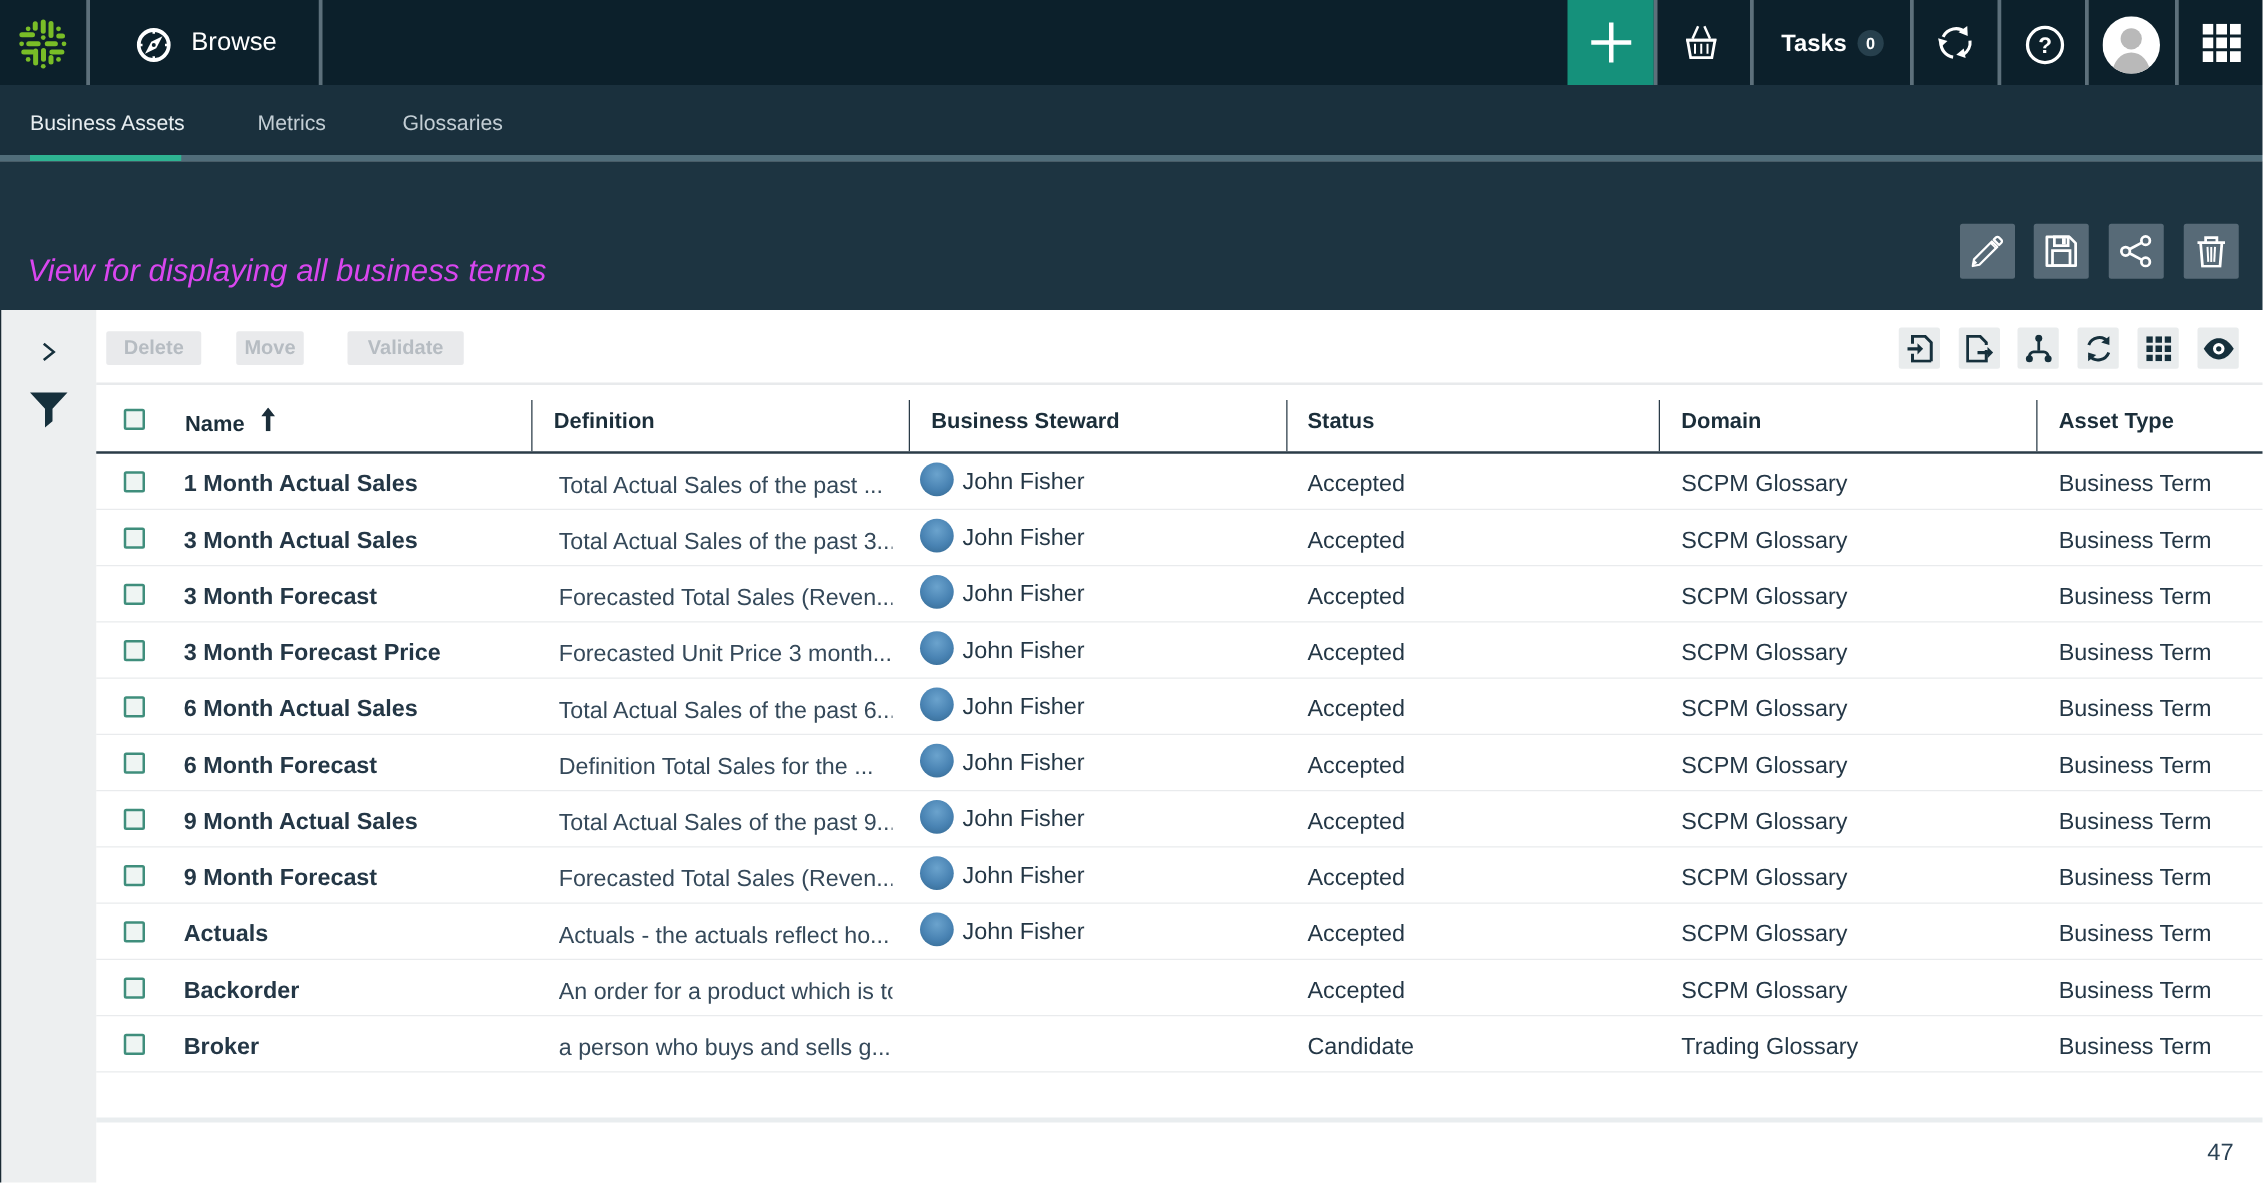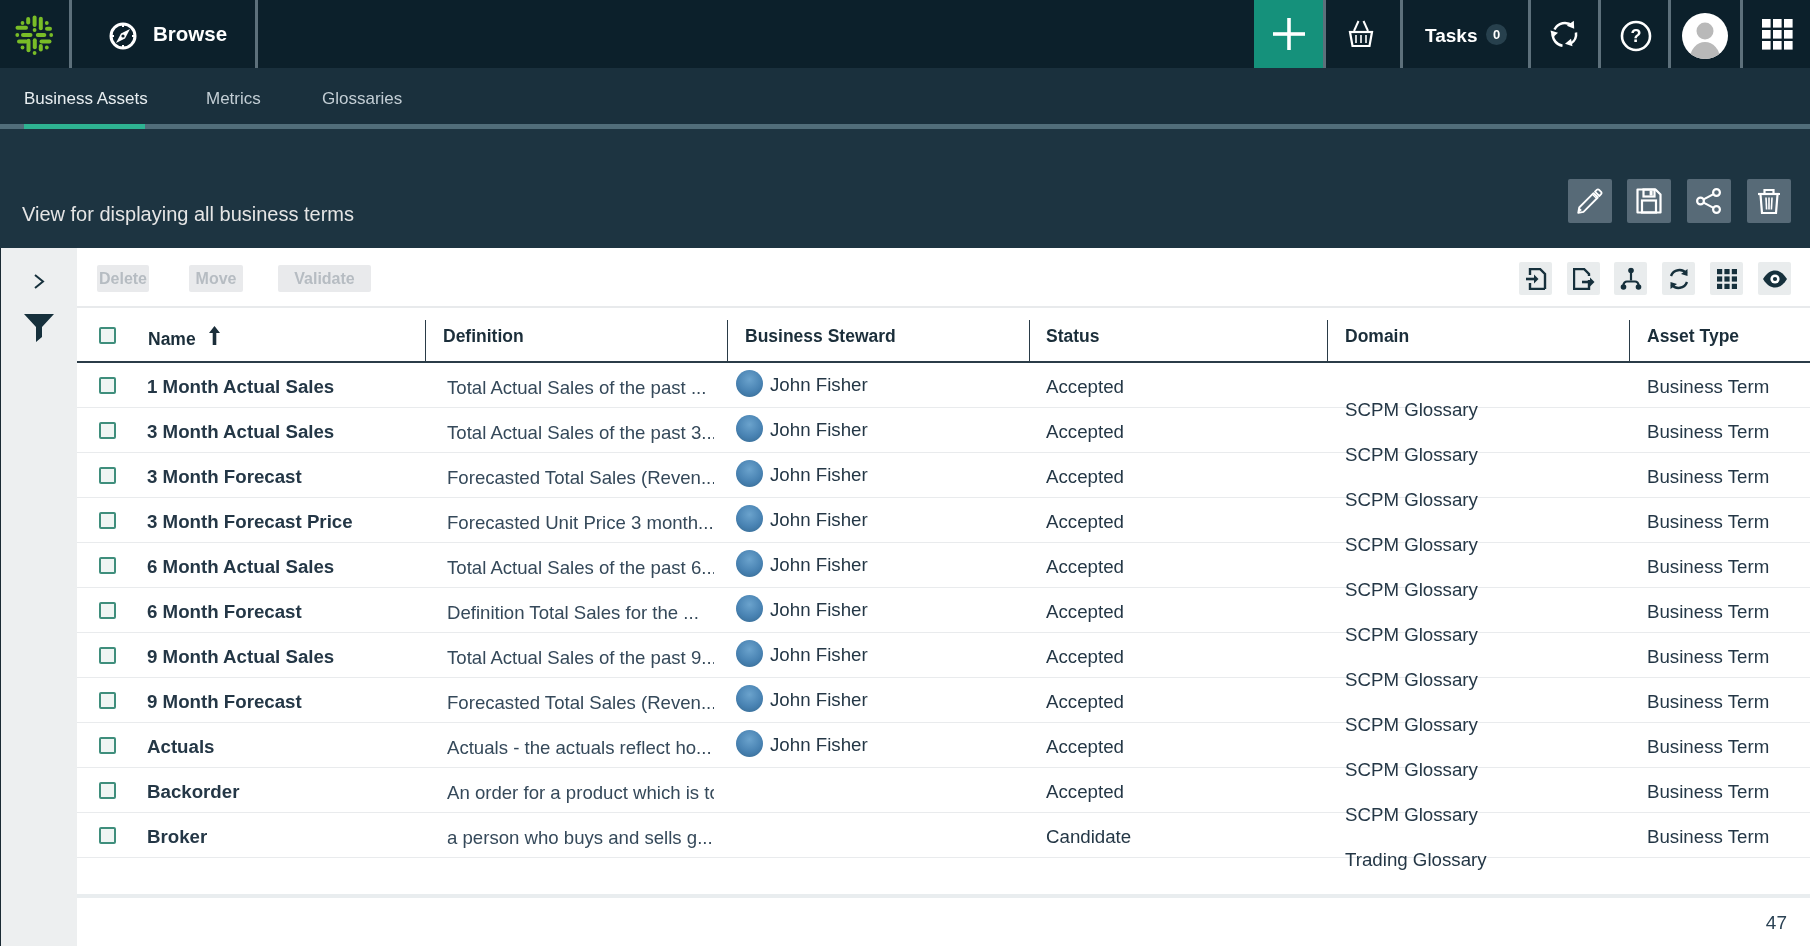--- a/index.html
+++ b/index.html
@@ -16,21 +16,21 @@
   
   #tabbar { position:absolute; left:0; top:68px; width:1810px; height:56px; background:#1a303d; }
   #tabline { position:absolute; left:0; top:124px; width:1810px; height:5px; background:#516d7a; }
   #tabgreen { position:absolute; left:24px; top:124px; width:121px; height:5px; background:#2eb392; }
   .tab { position:absolute; top:21px; font-size:17px; color:#c3ced5; }
 
   
   #pageheader { position:absolute; left:0; top:129px; width:1810px; height:119px; background:#1d3441; }
   #btbtn { position:absolute; left:24px; top:21px; width:223px; height:44px; background:#5d6f7c; border-radius:2px;
     color:#fff; font-size:20px; font-weight:bold; line-height:44px; padding-left:20px; }
-  #subtitle { position:absolute; left:22px; top:74px; color:#e5e5e5; font-size:20px; }
+  #subtitle { position:absolute; left:22px; top:74px; color:#d946ef; font-size:25px;font-style:italic; }
   .hbtn { position:absolute; top:50px; width:44px; height:44px; background:#576a77; border-radius:2px; }
   .hbtn svg { position:absolute; left:50%; top:50%; transform:translate(-50%,-50%); }
 
   
   #content { position:absolute; left:0; top:248px; width:1810px; height:698px; background:#fff; }
   #sidebar { position:absolute; left:0; top:0; width:77px; height:698px; background:#edeff0;
     border-left:1.5px solid #1a2a34; }
 
   
   .toolbtn { position:absolute; top:17px; height:27px; background:#e9eaec; border-radius:2px;
@@ -49,21 +49,21 @@
   .row { position:absolute; left:77px; width:1733px; height:45px; border-bottom:1px solid #e9ebed;
     font-size:18.7px; color:#243746; }
   .cb { position:absolute; left:22px; top:14px; width:17px; height:17px; border:2px solid #3f8e7c;
     border-radius:2px; background:#eff5f3; }
   .cname { position:absolute; left:70px; top:13px;font-weight:bold; }
   .cdef  { position:absolute; left:370px; top:14px; font-size:18.6px; color:#35495a; width:267px; white-space:nowrap; overflow:hidden; }
   .cavatar { position:absolute; left:659px; top:7px; width:27px; height:27px; border-radius:50%;
     background:radial-gradient(circle at 50% 35%, #6ba3cd 0%, #4983b3 55%, #33678f 100%); }
   .csteward { position:absolute; left:693px; top:11px; }
   .cstatus { position:absolute; left:969px; top:12.5px; }
-  .cdomain { position:absolute; left:1268px; top:12.5px;margin-top:23px; }
+  .cdomain { position:absolute; left:1268px; top:12.5px; }
   .ctype { position:absolute; left:1570px; top:12.5px; }
 
   #footband { position:absolute; left:77px; top:646px; width:1733px; height:4px; background:#e9edef; }
   #count47 { position:absolute; right:23px; top:664px; font-size:19px; color:#2b4254;text-align:center; }
 </style>
 </head>
 <body>
 
 <div id="topbar">
   <svg id="logo" class="abs" style="left:15px;top:15px" width="39" height="40" viewBox="0 0 39 40" fill="#79bd27">
@@ -91,21 +91,21 @@
   <div class="tdiv" style="left:69px"></div>
   <svg class="abs" style="left:109px;top:22px" width="28" height="28" viewBox="0 0 28 28" id="compass">
     <circle cx="14" cy="14" r="12" fill="none" stroke="#fff" stroke-width="3"></circle>
     <line x1="14" y1="1" x2="14" y2="5" stroke="#fff" stroke-width="2"></line>
     <line x1="14" y1="23" x2="14" y2="27" stroke="#fff" stroke-width="2"></line>
     <line x1="1" y1="14" x2="5" y2="14" stroke="#fff" stroke-width="2"></line>
     <line x1="23" y1="14" x2="27" y2="14" stroke="#fff" stroke-width="2"></line>
     <path d="M21,7 L16,16.6 L7,21 L12,11.4 Z" fill="#fff"></path>
     <circle cx="14" cy="14" r="1.6" fill="#0c202b"></circle>
   </svg>
-  <div class="abs" style="left:153px;top:22px;color:#fff;font-size:20.5px;font-weight:bold">Browse</div>
+  <div class="abs" style="left:153px;top:22px;color:#fff;font-size:20.5px;font-weight:normal">Browse</div>
   <div class="tdiv" style="left:255px"></div>
   <div id="plusbtn">
     <svg class="abs" style="left:18px;top:17px" width="34" height="34" viewBox="0 0 34 34">
       <line x1="17" y1="1" x2="17" y2="33" stroke="#fff" stroke-width="3.6"></line>
       <line x1="1" y1="17" x2="33" y2="17" stroke="#fff" stroke-width="3.6"></line>
     </svg>
   </div>
   <div class="tdiv" style="left:1323px"></div>
   <svg class="abs" style="left:1346px;top:20px" width="30" height="28" viewBox="0 0 30 28" id="basket">
     <path d="M4,12 L26,12 L23.5,26 L6.5,26 Z" fill="none" stroke="#fff" stroke-width="2.2"></path>
@@ -213,21 +213,21 @@
 <div id="content">
   <div id="sidebar">
     <svg class="abs" style="left:32px;top:26px" width="12" height="15" viewBox="0 0 12 15">
       <path d="M2,1 L10,7.5 L2,14" fill="none" stroke="#16303c" stroke-width="2"></path>
     </svg>
     <svg class="abs" style="left:22px;top:65px" width="32" height="30" viewBox="0 0 32 30">
       <path d="M1,1 L31,1 L19,14 L19,24 L13,29 L13,14 Z" fill="#16303c"></path>
     </svg>
   </div>
 
-  <div class="toolbtn" style="left:97px;width:52px">Delete</div>
+  <div class="toolbtn" style="left:85px;width:76px">Delete</div>
   <div class="toolbtn" style="left:189px;width:54px">Move</div>
   <div class="toolbtn" style="left:278px;width:93px">Validate</div>
 
   <div class="ticonbtn" style="left:1519px">
       <svg width="22" height="22" viewBox="0 0 22 22" id="iimport">
     <path d="M20,21 L5,21 L5,15 M5,7 L5,1 L15,1 L20,6 L20,21" fill="none" stroke="#16303c" stroke-width="2.4"></path>
     <line x1="1" y1="11" x2="11" y2="11" stroke="#16303c" stroke-width="2.6"></line>
     <path d="M9,6.5 L13.5,11 L9,15.5 Z" fill="#16303c"></path>
   </svg>
     </div>

